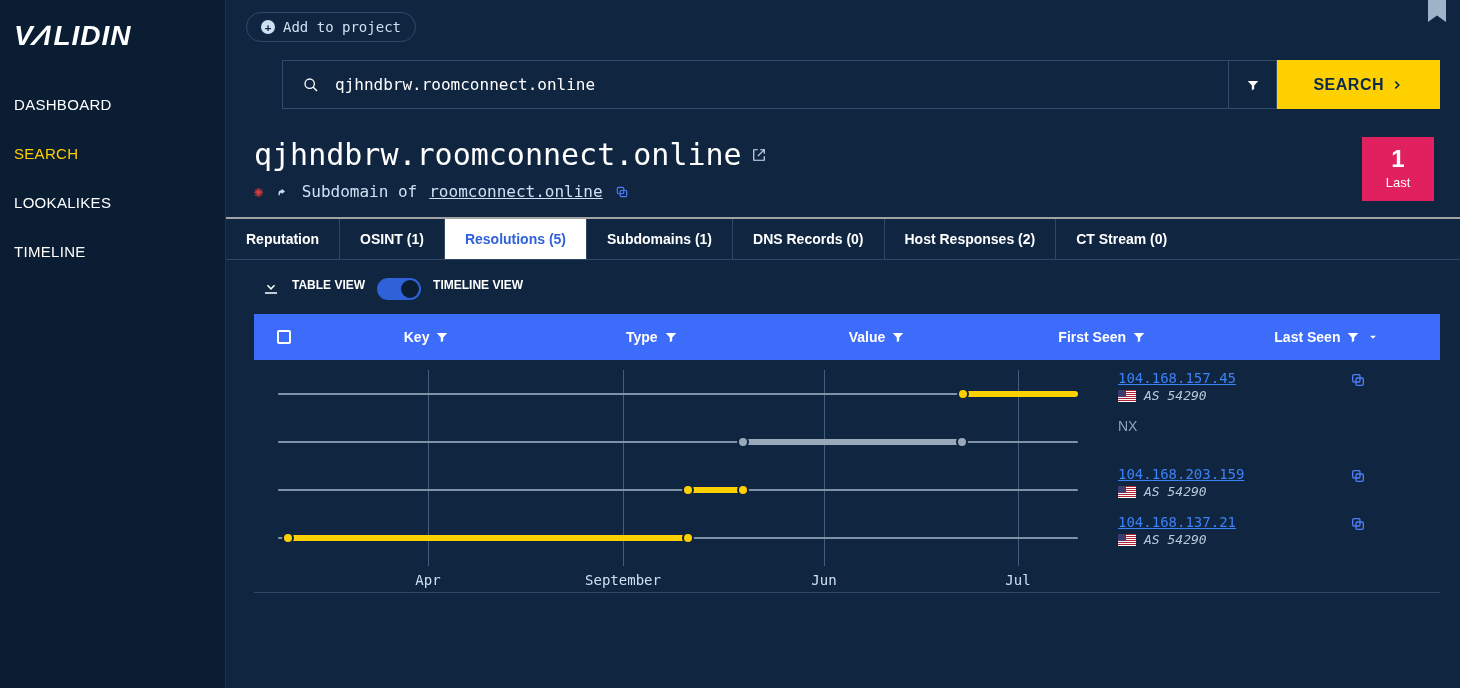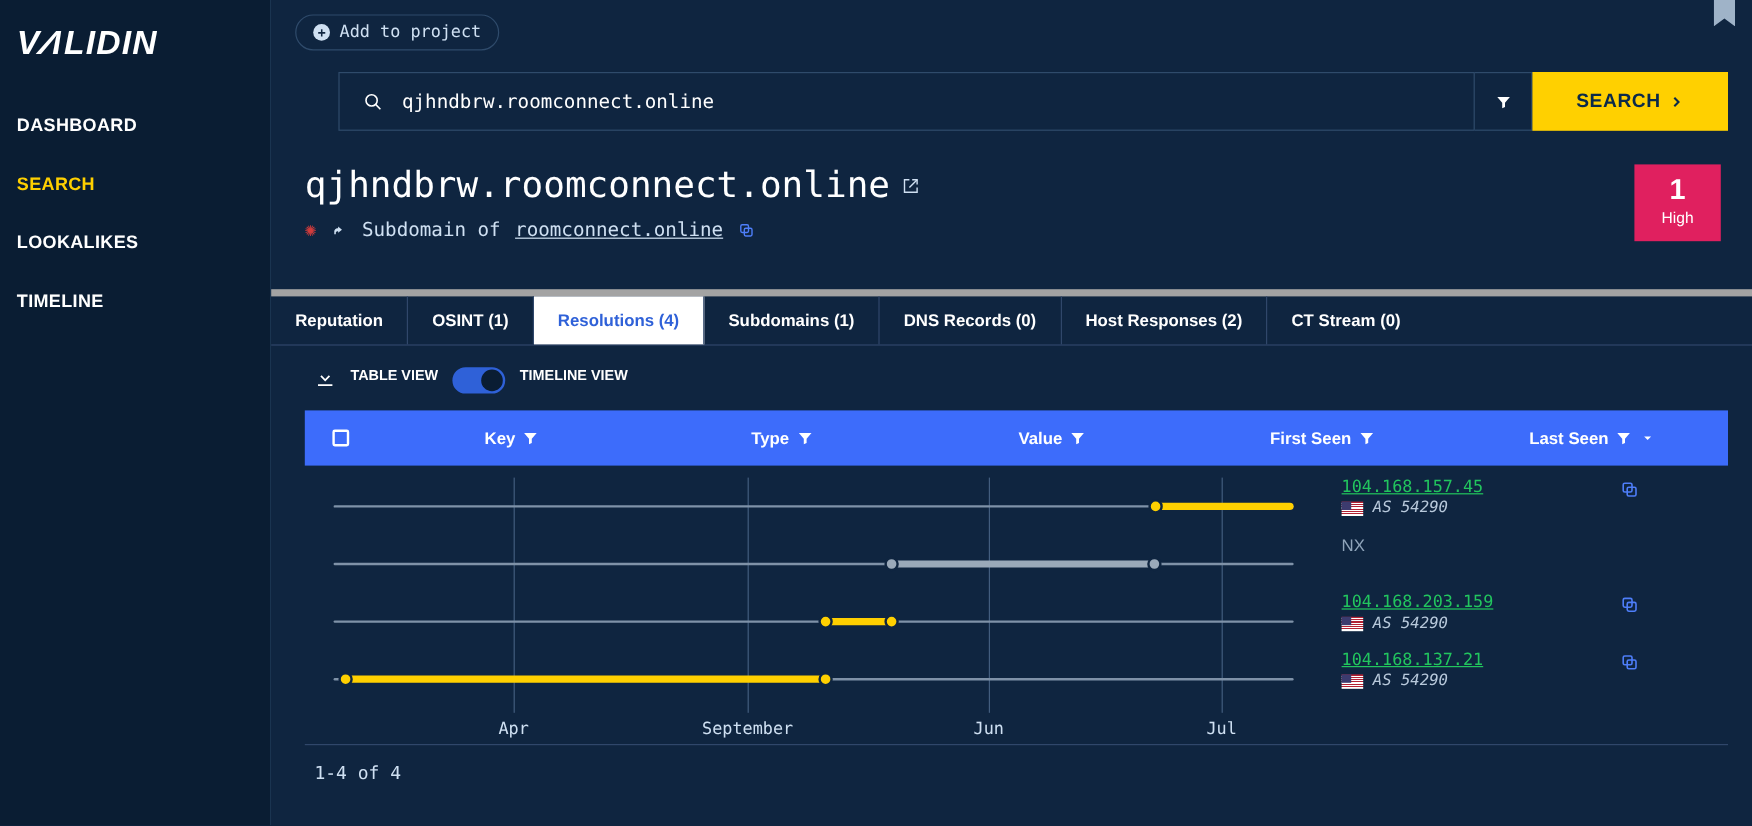--- a/index.html
+++ b/index.html
@@ -27,21 +27,21 @@
   padding: 0 14px 28px 14px;
   font-style: italic;
 }
 .logo .slash { display:inline-block; transform: skewX(-18deg); }
 .nav-item {
   display: block;
   padding: 16px 14px;
   color: #fff;
   font-family: Arial Black, Arial, sans-serif;
   font-size: 15px;
-  font-weight: 700;
+  font-weight: 400;
   letter-spacing: 0.3px;
   cursor: pointer;
 }
 .nav-item.active { color: #ffd000; }
 
 .main { flex: 1; display: flex; flex-direction: column; position: relative; }
 .bookmark {
   position: absolute; top: 0; right: 14px; width: 18px; height: 22px;
   background: #9fb3c8; clip-path: polygon(0 0,100% 0,100% 100%,50% 70%,0 100%);
 }
@@ -89,21 +89,21 @@
 }
 .domain-sub a { color: #cfe0f2; text-decoration: underline; }
 .gear { color: #d23c3c; font-size: 16px; }
 .risk-badge {
   background: #e0205f; color: #fff; width: 72px; text-align: center;
   padding: 8px 0 10px 0; margin-right: 6px;
 }
 .risk-badge .num { font-size: 24px; font-weight: 700; display:block; }
 .risk-badge .lvl { font-size: 13px; }
 
-.tabs { margin-top: 40px; display:flex; border-top:6px solid #a3a3a3; border-bottom:1px solid #30476a; }
+.tabs { margin-top: 16px; display:flex; border-top:2px solid #a3a3a3; border-bottom:1px solid #30476a; }
 .tab {
   flex: 0 0 auto; padding: 12px 20px; font-family: Arial Black, Arial, sans-serif;
   font-weight: 900; font-size: 14px; color: #fff; border-right:1px solid #30476a;
   cursor: pointer; white-space: nowrap;
 }
 .tab:last-child { border-right: none; }
 .tab.active { background:#fff; color:#2f61d8; }
 
 .view-toggle { display:flex; align-items:flex-start; gap:12px; margin:18px 0 0 36px; }
 .view-toggle .lbl { font-family: Arial Black, Arial, sans-serif; font-weight:900; font-size:12px; }
@@ -145,21 +145,21 @@
   border:2px solid #0f2540;
 }
 .dot.yellow { background:#ffd000; }
 .dot.grey { background:#9aa9b9; }
 .vline { position:absolute; top:0; bottom:26px; width:1px; background:#425d7e; }
 .xlabel {
   position:absolute; bottom:4px; transform:translateX(-50%);
   font-family: ui-monospace,Menlo,Consolas,monospace; font-size:14px; color:#cfe0f2;
 }
 .meta { position:absolute; left:840px; top:0; display:flex; flex-direction:column; gap:2px; }
-.meta a { font-family: ui-monospace,Menlo,Consolas,monospace; font-size:14px; color:#22c55e; text-decoration:underline; }
+.meta a { font-family: ui-monospace,Menlo,Consolas,monospace; font-size:14px; color:#3b82f6; text-decoration:underline; }
 .meta .as { display:flex; align-items:center; gap:8px; font-family: ui-monospace,Menlo,Consolas,monospace; font-size:13px; color:#b8c9db; font-style:italic; }
 .meta .nx { font-family: Liberation Sans, sans-serif; font-size:14px; color:#8fa4ba; }
 .flag {
   width:18px; height:12px;
   background: linear-gradient(#b22234 0 8%, #fff 8% 16%, #b22234 16% 24%, #fff 24% 32%, #b22234 32% 40%, #fff 40% 48%, #b22234 48% 56%, #fff 56% 64%, #b22234 64% 72%, #fff 72% 80%, #b22234 80% 88%, #fff 88% 100%);
   position:relative; display:inline-block;
 }
 .flag::before { content:""; position:absolute; left:0; top:0; width:8px; height:7px; background:#3c3b6e; }
 .copy { position:absolute; left:1072px; top:2px; color:#4e7ef9; cursor:pointer; }
 .pager { margin:14px 0 0 36px; font-family: ui-monospace,Menlo,Consolas,monospace; font-size:15px; color:#cfe0f2; }
@@ -230,28 +230,28 @@
         <span>Subdomain of</span>
         <a href="#">roomconnect.online</a>
         <svg class="mini-icon" viewBox="0 0 24 24" fill="none" stroke="#4e7ef9" stroke-width="2">
             <rect x="9" y="9" width="11" height="11" rx="2"></rect>
             <rect x="4" y="4" width="11" height="11" rx="2"></rect>
           </svg>
       </div>
     </div>
     <div class="risk-badge">
       <span class="num">1</span>
-      <span class="lvl">High</span>
+      <span class="lvl">Last</span>
     </div>
   </div>
 
   <div class="tabs" id="tabs">
       <div class="tab">Reputation</div>
       <div class="tab">OSINT (1)</div>
-      <div class="tab active">Resolutions (4)</div>
+      <div class="tab active">Resolutions (5)</div>
       <div class="tab">Subdomains (1)</div>
       <div class="tab">DNS Records (0)</div>
       <div class="tab">Host Responses (2)</div>
       <div class="tab">CT Stream (0)</div>
     </div>
 
   <div class="view-toggle">
     <svg class="dl-icon" viewBox="0 0 24 24" fill="#fff">
         <path d="M12 3v10l4-4 1.4 1.4L12 16 6.6 10.4 8 9l4 4V3zM4 19h16v2H4z"></path>
       </svg>
@@ -372,14 +372,13 @@
             <a href="#">104.168.137.21</a>
             <div class="as">
               <span class="flag"></span>
               <span>AS 54290</span>
             </div>
           </div>
         </div>
       </div>
   </div>
 
-  <div class="pager">1-4 of 4</div>
 </main>
 
 </body></html>

